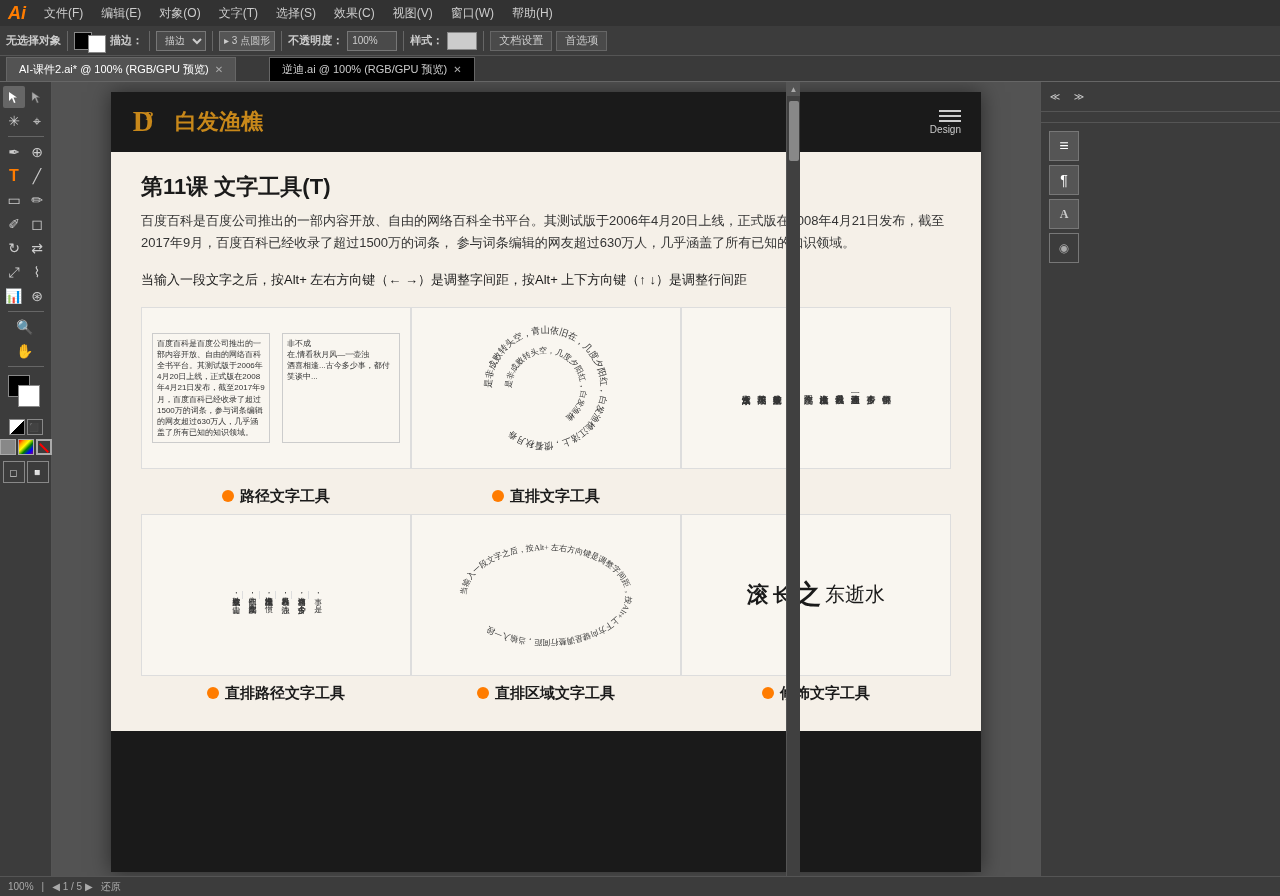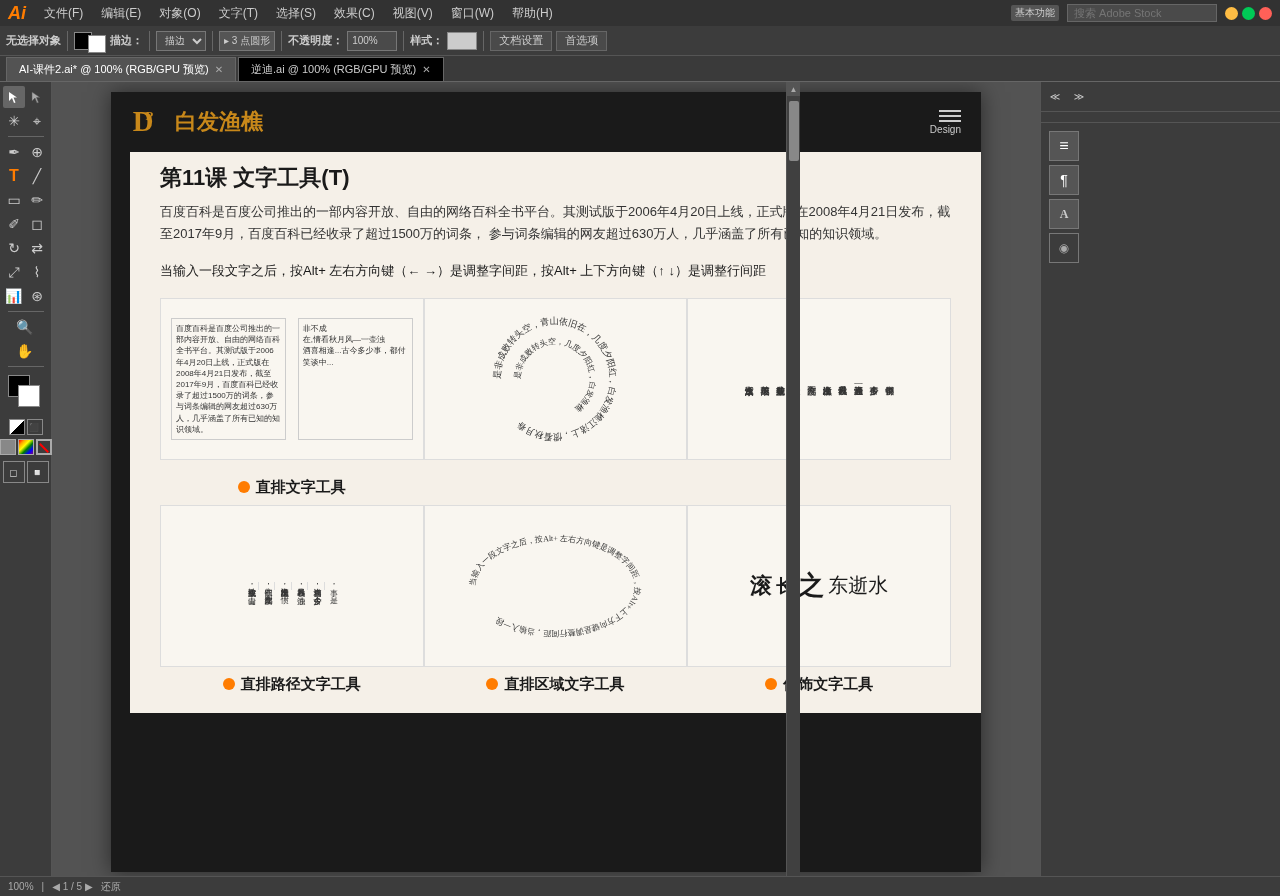--- a/index.html
+++ b/index.html
@@ -29,21 +29,21 @@
     .toolbar-swatch { width: 18px; height: 18px; background: #000; border: 1px solid #888; }
     .toolbar-swatch-white { background: #fff; }
     .toolbar-btn { background: #555; border: 1px solid #777; color: #ccc; font-size: 10px; padding: 1px 4px; cursor: pointer; height: 20px; }
     .toolbar-dropdown { background: #4a4a4a; border: 1px solid #777; color: #ccc; font-size: 10px; padding: 1px 4px; height: 20px; cursor: pointer; }
     .toolbar-sep { width: 1px; background: #666; height: 20px; margin: 0 2px; }
     .toolbar-text-btn { color: #ccc; font-size: 11px; background: #4a4a4a; border: 1px solid #666; padding: 1px 8px; height: 20px; cursor: pointer; }
 
     
     #tabs {
       background: #3a3a3a; height: 26px; display: flex; align-items: flex-end;
-      padding: 0 6px; border-bottom: 1px solid #666;
+      padding: 0 6px; border-bottom: 1px solid #666; gap: 31px;
     }
     .tab {
       background: #000000; color: #ccc; font-size: 11px; padding: 4px 12px;
       border: 1px solid #666; border-bottom: none; cursor: pointer;
       display: flex; align-items: center; gap: 6px; margin-right: 2px;
     }
     .tab.active { background: #535353; color: #fff; }
     .tab-close { font-size: 10px; color: #aaa; cursor: pointer; }
 
     
@@ -83,21 +83,21 @@
 
     
     #logo-bar {
       background: #1a1a1a; padding: 12px 20px; display: flex; align-items: center; justify-content: space-between;
     }
     .logo-text { display: flex; align-items: center; gap: 8px; }
     .logo-icon { width: 36px; height: 36px; }
     .logo-chinese { color: #C8881A; font-size: 22px; font-weight: bold; font-family: serif; }
 
     
-    #content { background: #f5f0e8; padding: 11px 30px; margin-left: 19px; }
+    #content { background: #f5f0e8; padding: 20px 30px; }
 
     .lesson-title { font-size: 22px; font-weight: bold; color: #1a1a1a; margin-bottom: 8px; font-family: sans-serif; }
     .shortcut-line { font-size: 16px; color: #1a1a1a; margin-bottom: 12px; }
     .description { font-size: 13px; color: #333; line-height: 1.7; margin-bottom: 16px; }
 
     .tip-line {
       font-size: 13px; color: #1a1a1a; margin-bottom: 16px; line-height: 1.6;
       display: flex; align-items: center; gap: 4px;
     }
 
@@ -143,29 +143,20 @@
   <span class="ai-logo">Ai</span>
   <span class="menu-item">文件(F)</span>
   <span class="menu-item">编辑(E)</span>
   <span class="menu-item">对象(O)</span>
   <span class="menu-item">文字(T)</span>
   <span class="menu-item">选择(S)</span>
   <span class="menu-item">效果(C)</span>
   <span class="menu-item">视图(V)</span>
   <span class="menu-item">窗口(W)</span>
   <span class="menu-item">帮助(H)</span>
-  <div class="menu-right">
-    <span class="menu-item menu-mode-indicator">基本功能</span>
-    <input class="search-box" placeholder="搜索 Adobe Stock" style="">
-    <div class="win-controls">
-      <div class="win-btn win-min"></div>
-      <div class="win-btn win-max"></div>
-      <div class="win-btn win-close"></div>
-    </div>
-  </div>
 </div>
 
 <div id="toolbar">
   <span class="toolbar-label">无选择对象</span>
   <div class="toolbar-sep"></div>
   <div class="toolbar-swatch"></div>
   <div class="toolbar-swatch toolbar-swatch-white" style="margin-left:-8px; margin-top:6px;"></div>
   <span class="toolbar-label">描边：</span>
   <div class="toolbar-sep"></div>
   <select class="toolbar-dropdown">
@@ -337,20 +328,24 @@
               <span style="writing-mode:vertical-rl;font-size:9px;color:#333;line-height:1.4;">一壶浊酒喜相逢</span>
               <span style="writing-mode:vertical-rl;font-size:9px;color:#333;line-height:1.4;">古今多少事</span>
               <span style="writing-mode:vertical-rl;font-size:9px;color:#333;line-height:1.4;">都付笑谈中</span>
             </div>
           </div>
         </div>
 
         <div class="labels-row">
           <div class="label-cell">
             <div class="dot-orange"></div>
+            <span class="label-text-large">路径文字工具</span>
+          </div>
+          <div class="label-cell">
+            <div class="dot-orange"></div>
             <span class="label-text-large">直排文字工具</span>
           </div>
         </div>
 
         <div class="demo-grid-bottom">
 
           <div class="demo-cell-bottom">
             <div class="vertical-text-demo">
               <span style="writing-mode:vertical-rl;font-size:8px;color:#333;line-height:1.3;border-right:1px solid #ddd;padding-right:2px;">非成败转头空，青山</span>
               <span style="writing-mode:vertical-rl;font-size:8px;color:#333;line-height:1.3;border-right:1px solid #ddd;padding-right:2px;">依旧在，几度夕阳红</span>

